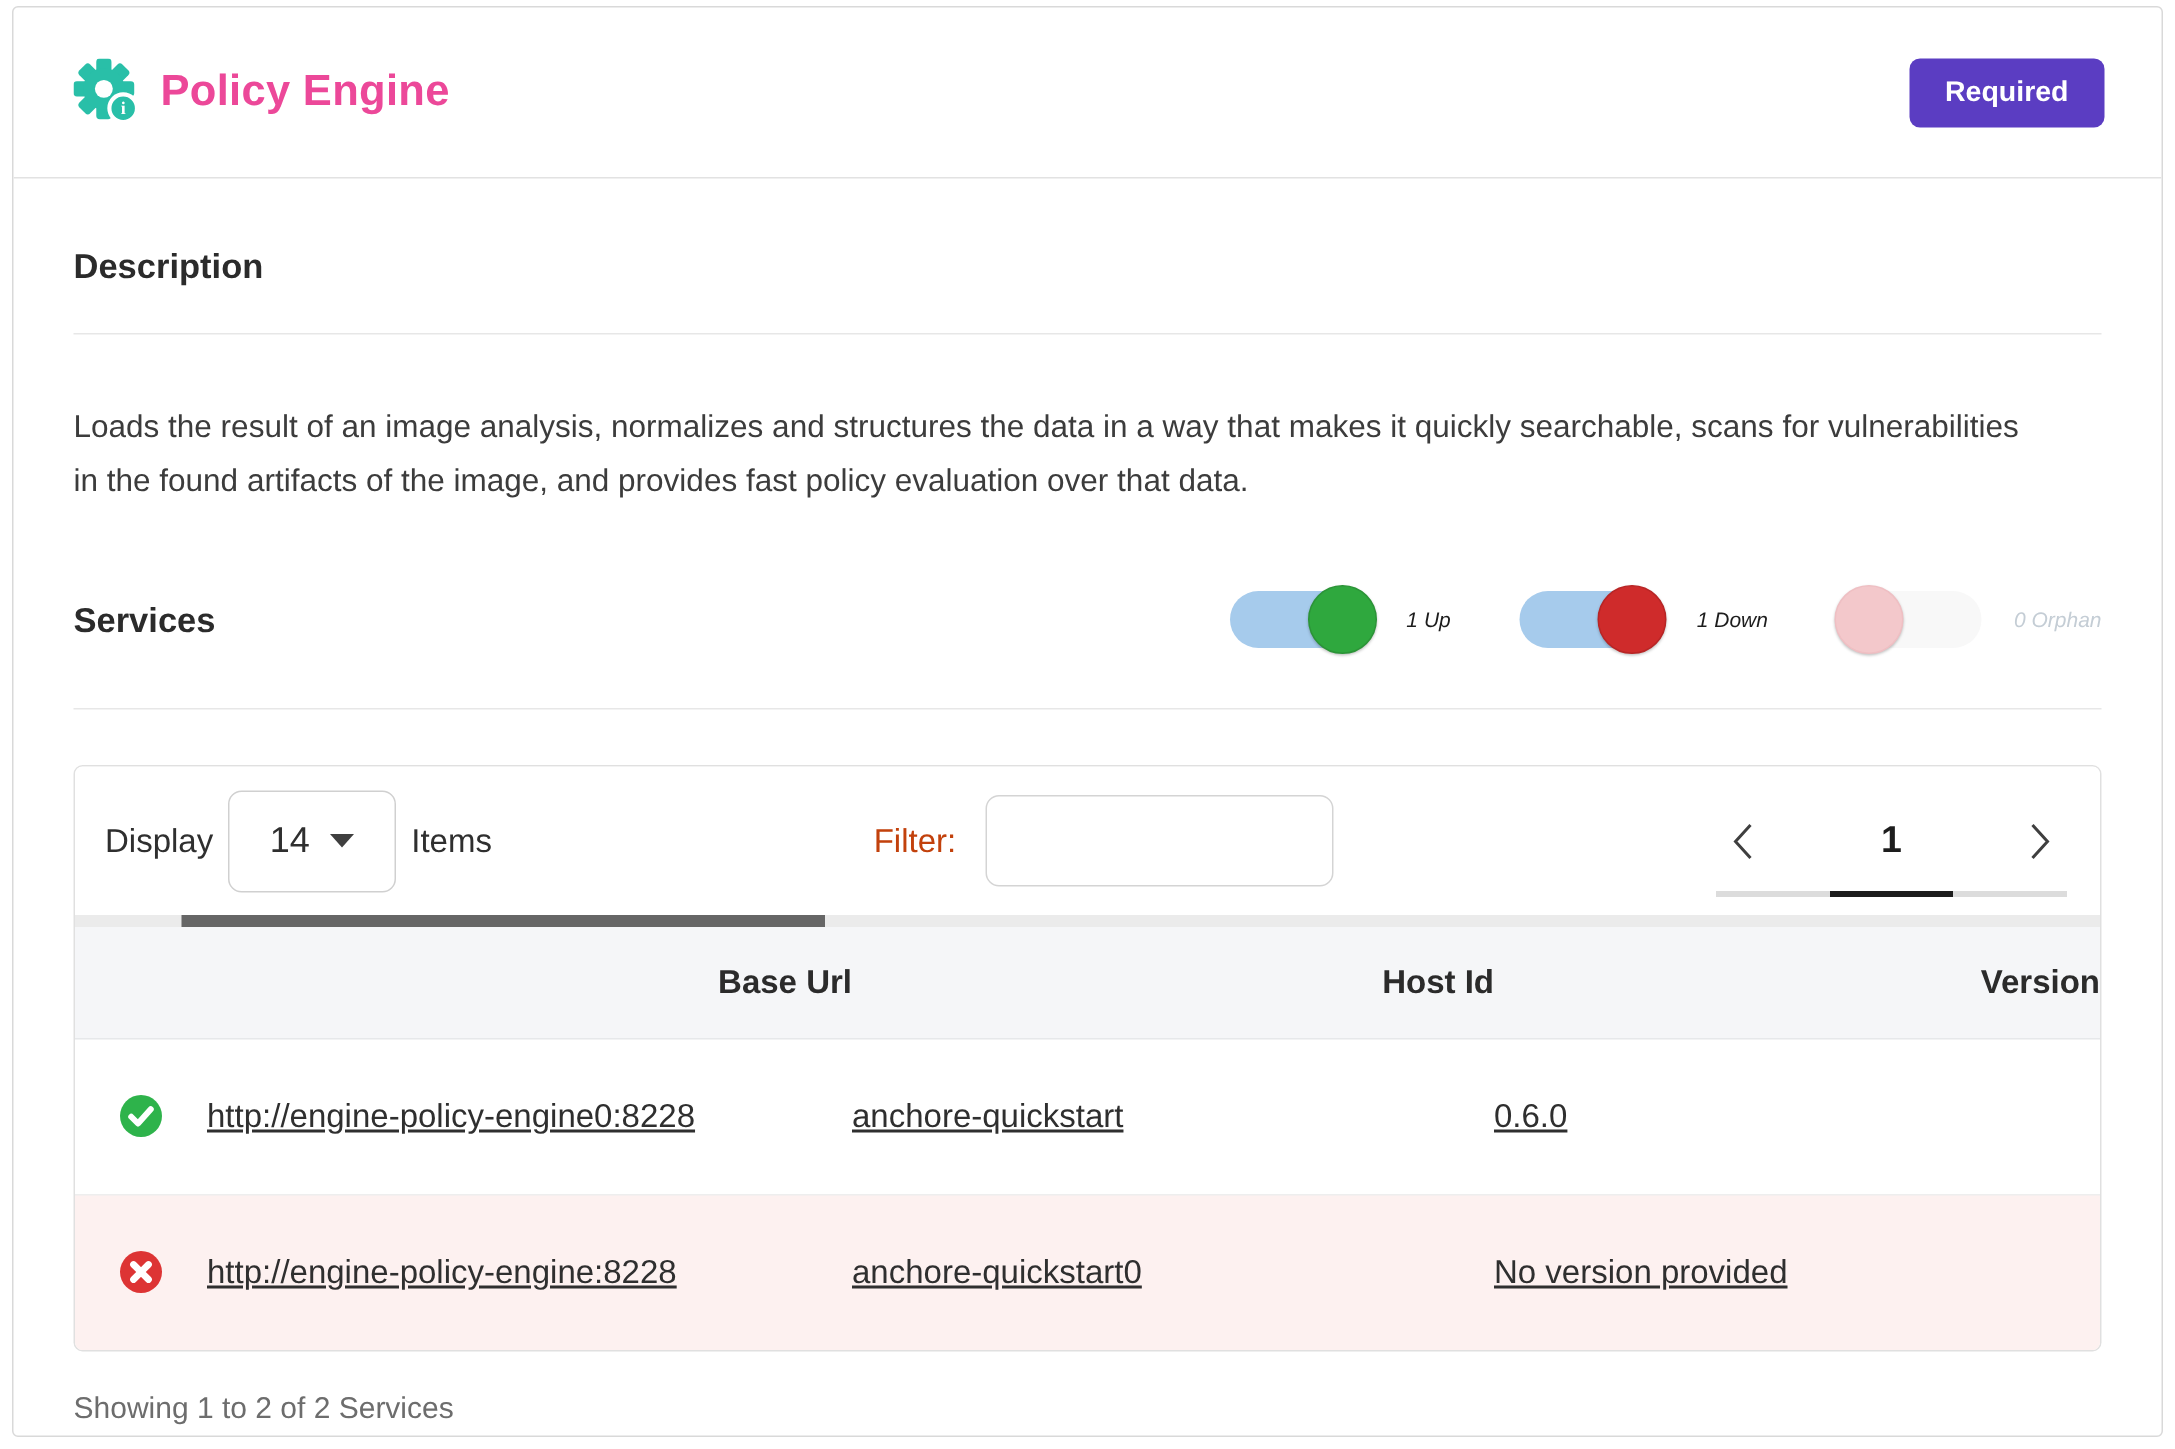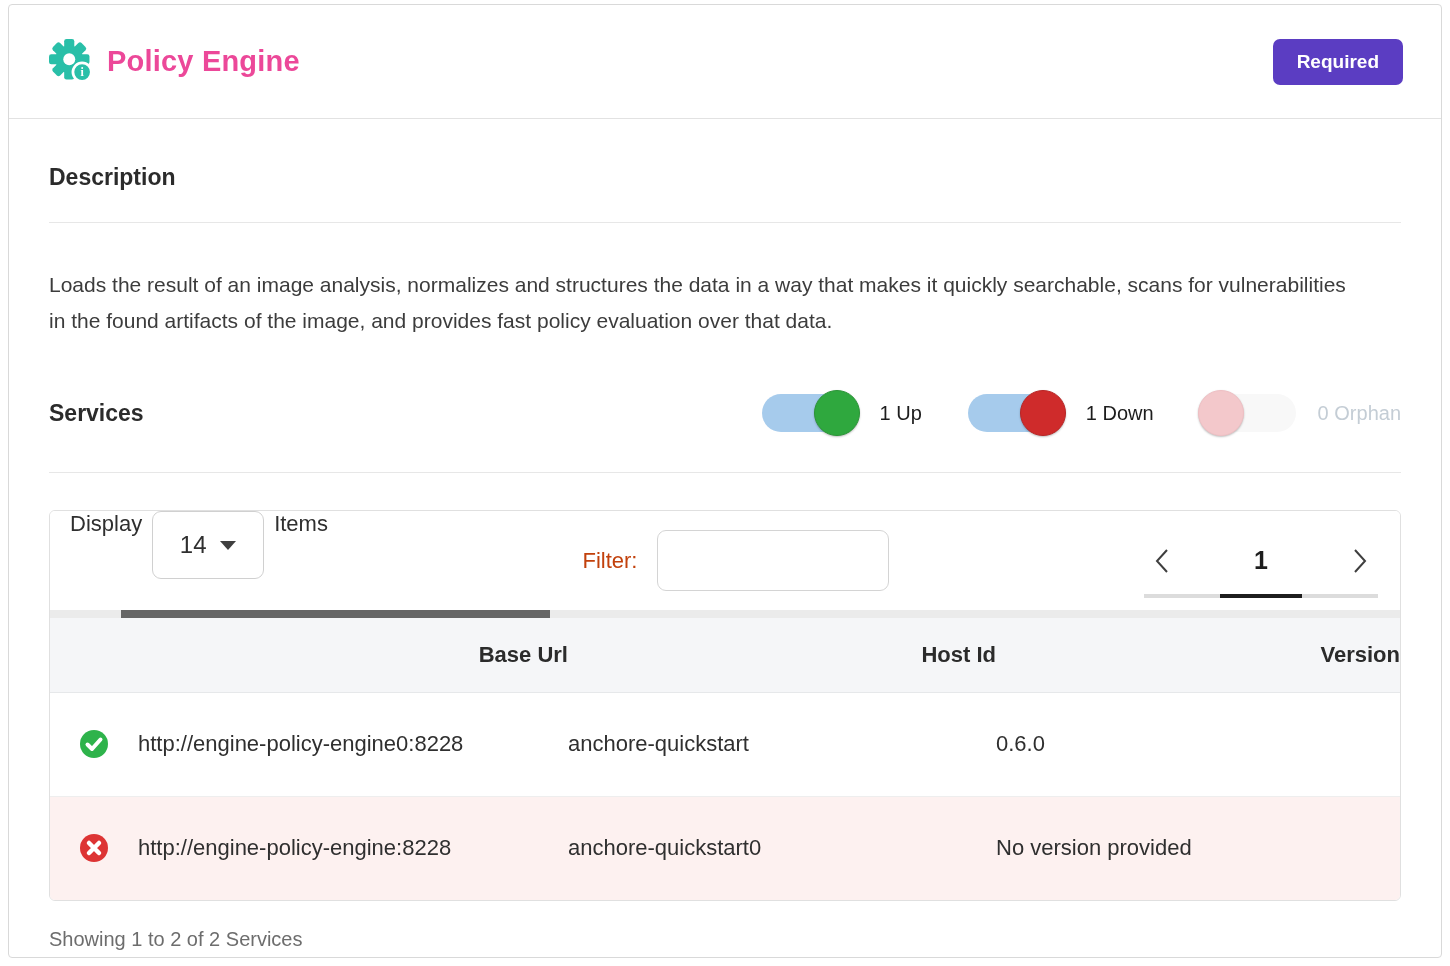--- a/index.html
+++ b/index.html
@@ -42,30 +42,30 @@
     position:absolute; top:50%; transform:translateY(-50%);
     width:46px; height:46px; border-radius:50%;
     box-shadow:0 1px 2px rgba(0,0,0,0.25);
   }
   .toggle.on .knob { right:-2px; }
   .toggle.off .knob { left:-2px; }
   .knob-green { background:#2fa83e; border:1px solid #2b9437; }
   .knob-red   { background:#cf2b2b; border:1px solid #b82525; }
   .knob-pink  { background:#f3c8cb; border:1px solid #efbfc3; }
   .toggle.disabled { background:#f8f8f8; cursor:default; }
-  .toggle-label { font-size:20px; color:#1d1d1d; margin:0 46px 0 22px; white-space:nowrap; }
+  .toggle-label { font-size:14px; color:#1d1d1d; margin:0 46px 0 22px; white-space:nowrap;font-style:italic; }
   .toggle-label.muted { color:#c4cdd5; margin-right:0; }
   .services-divider { margin-top:40px; }
 
   
   .table-card {
     margin-top:37px; border:1px solid #e0e0e0; border-radius:6px; overflow:hidden;
   }
   .controls {
-    height:99px; display:flex; padding:0 20px; background:#fff;
+    height:99px; display:flex; align-items:center; padding:0 20px; background:#fff;
   }
   .ctrl-label { font-size:22px; color:#2f2f2f; }
   .select-box {
     width:112px; height:68px; border:1px solid #d0d0d0; border-radius:9px;
     display:flex; align-items:center; justify-content:center; gap:14px;
     margin:0 10px 0 10px; cursor:pointer; background:#fff;
   }
   .select-box .val { font-size:24px; color:#2f2f2f; }
   .caret-down {
     width:0; height:0; border-left:8px solid transparent; border-right:8px solid transparent;
@@ -86,21 +86,21 @@
 
   .hscrollbar { position:relative; height:8px; background:#ebebeb; cursor:pointer; }
   .hscroll-thumb { position:absolute; top:0; left:71px; width:429px; height:8px; background:#666666; }
 
   table { width:100%; border-collapse:collapse; table-layout:fixed; }
   col.c-status { width:88px; } col.c-url { width:430px; } col.c-host { width:428px; }
   thead th {
     background:#f5f6f8; text-align:right; font-size:22px; font-weight:bold; color:#2b2b2b;
     height:74px; padding:0; border-bottom:1px solid #e6e8ea;
   }
-  tbody td { height:104px; font-size:22px; color:#2f2f2f; padding:0; }
+  tbody td { height:104px; font-size:22px; color:#2f2f2f; padding:0;text-decoration:underline; }
   tbody tr.row-up { background:#ffffff; border-bottom:1px solid #eeeeee; }
   tbody tr.row-down { background:#fdf1f0; }
   td.status-cell, th.status-cell { text-align:center; }
   .status-icon { display:inline-block; width:28px; height:28px; vertical-align:middle; }
 
   .showing { margin-top:27px; font-size:20px; color:#6d6d6d; }
 </style>
 </head>
 <body>
 

